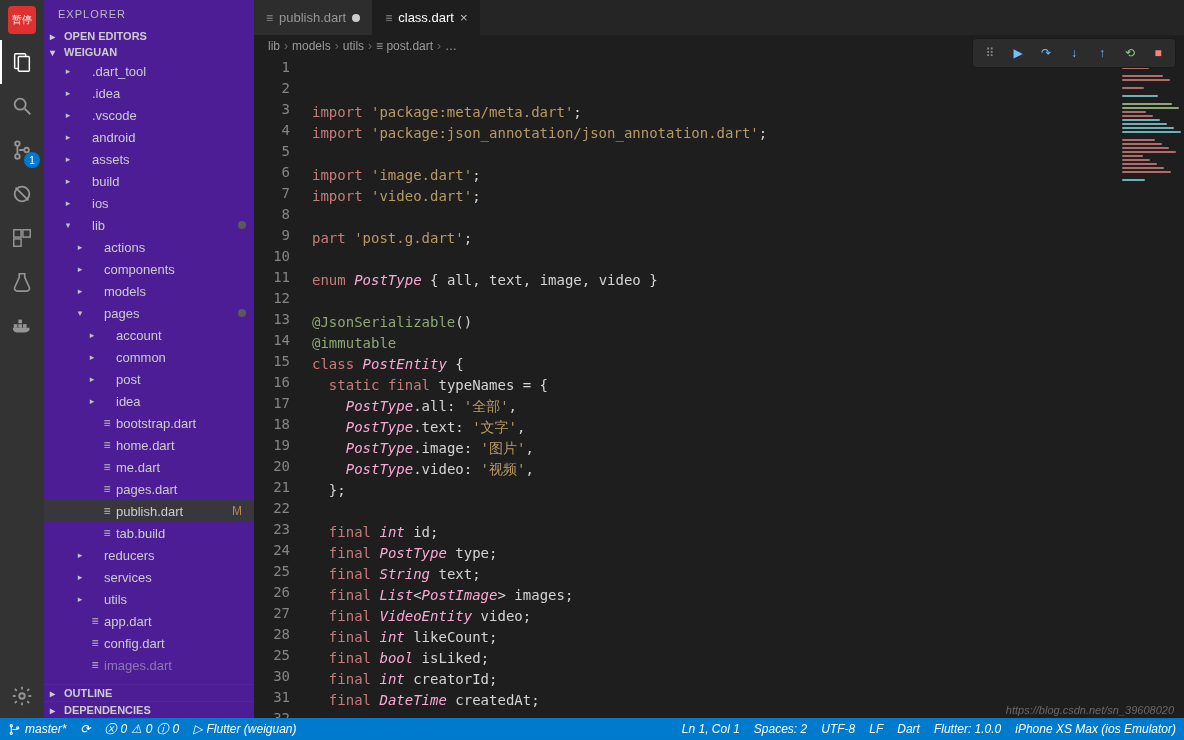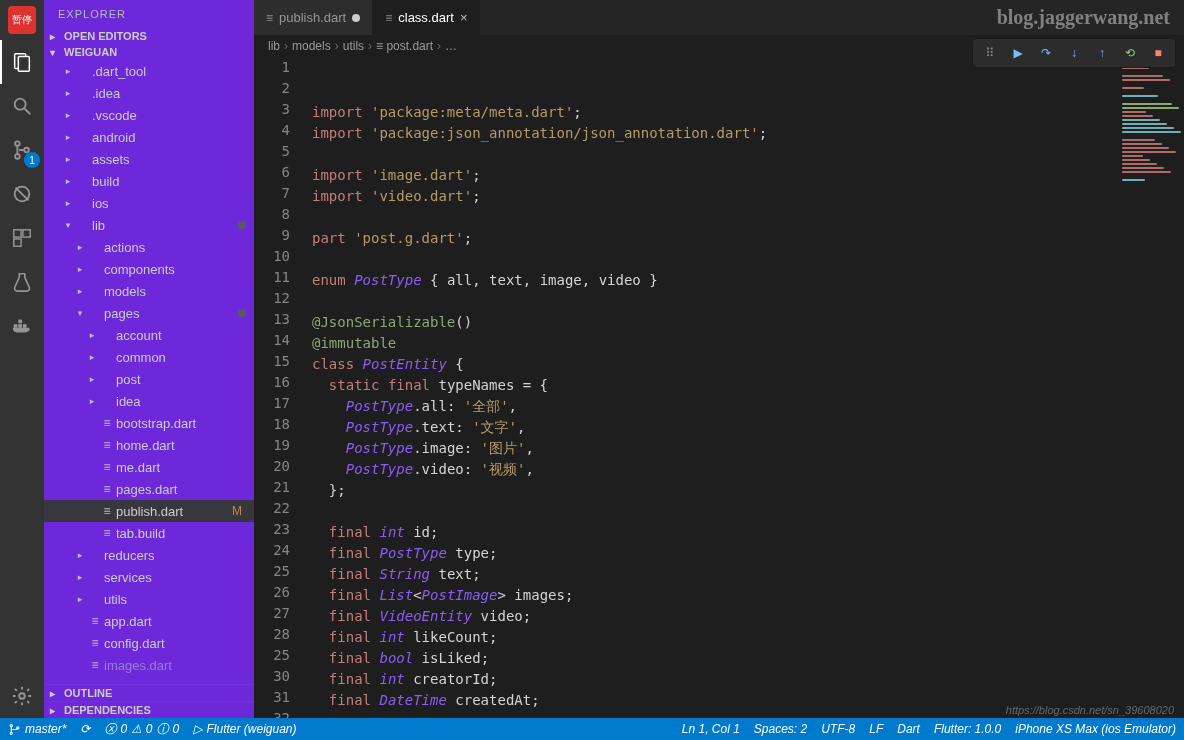--- a/index.html
+++ b/index.html
@@ -65,21 +65,21 @@
   background: #007acc;
   color: #fff;
   border-radius: 50%;
   font-size: 10px;
   display: flex; align-items: center; justify-content: center;
 }
 .activity-spacer { flex: 1; }
 
 .sidebar {
   width: 210px;
-  background: #6d28d9;
+  background: #4c1d95;
   display: flex;
   flex-direction: column;
   overflow: hidden;
 }
 .sidebar-header {
   padding: 8px 14px;
   font-size: 11px;
   letter-spacing: 1px;
   color: #bbbbbb;
   text-transform: uppercase;
@@ -232,21 +232,21 @@
 .code {
   flex: 1;
   white-space: pre;
   padding-left: 4px;
   color: #d4d4d4;
   margin-top: 45px;
 }
 .code .cl { height: 21px; display: block; }
 .tk-kw { color: #c77b7b; }       
 .tk-str { color: #b89a66; }      
-.tk-type { color: #8b5cf6; font-style: italic; }  
+.tk-type { color: #f9a8d4; font-style: italic; }  
 .tk-ann { color: #8ea774; }      
 .tk-id { color: #d4d4d4; }
 .tk-punc { color: #d4d4d4; }
 .tk-num { color: #b5cea8; }
 .minimap {
   width: 70px;
   background: transparent;
   padding: 6px 8px;
 }
 .minimap .mmline {
@@ -497,21 +497,20 @@
         <span>OUTLINE</span>
       </div>
       <div class="section-title">
         <span class="chev">▸</span>
         <span>DEPENDENCIES</span>
       </div>
     </div>
   </div>
 
   <div class="editor-area">
-    <div class="watermark">blog.jaggerwang.net</div>
     <div class="debug-toolbar">
       <div class="dbg" style="color:#888">⠿</div>
       <div class="dbg" style="color:#75beff">▶</div>
       <div class="dbg" style="color:#75beff">↷</div>
       <div class="dbg" style="color:#75beff">↓</div>
       <div class="dbg" style="color:#75beff">↑</div>
       <div class="dbg" style="color:#89d185">⟲</div>
       <div class="dbg" style="color:#f48771">■</div>
     </div>
     <div class="tabs" id="tabs">

